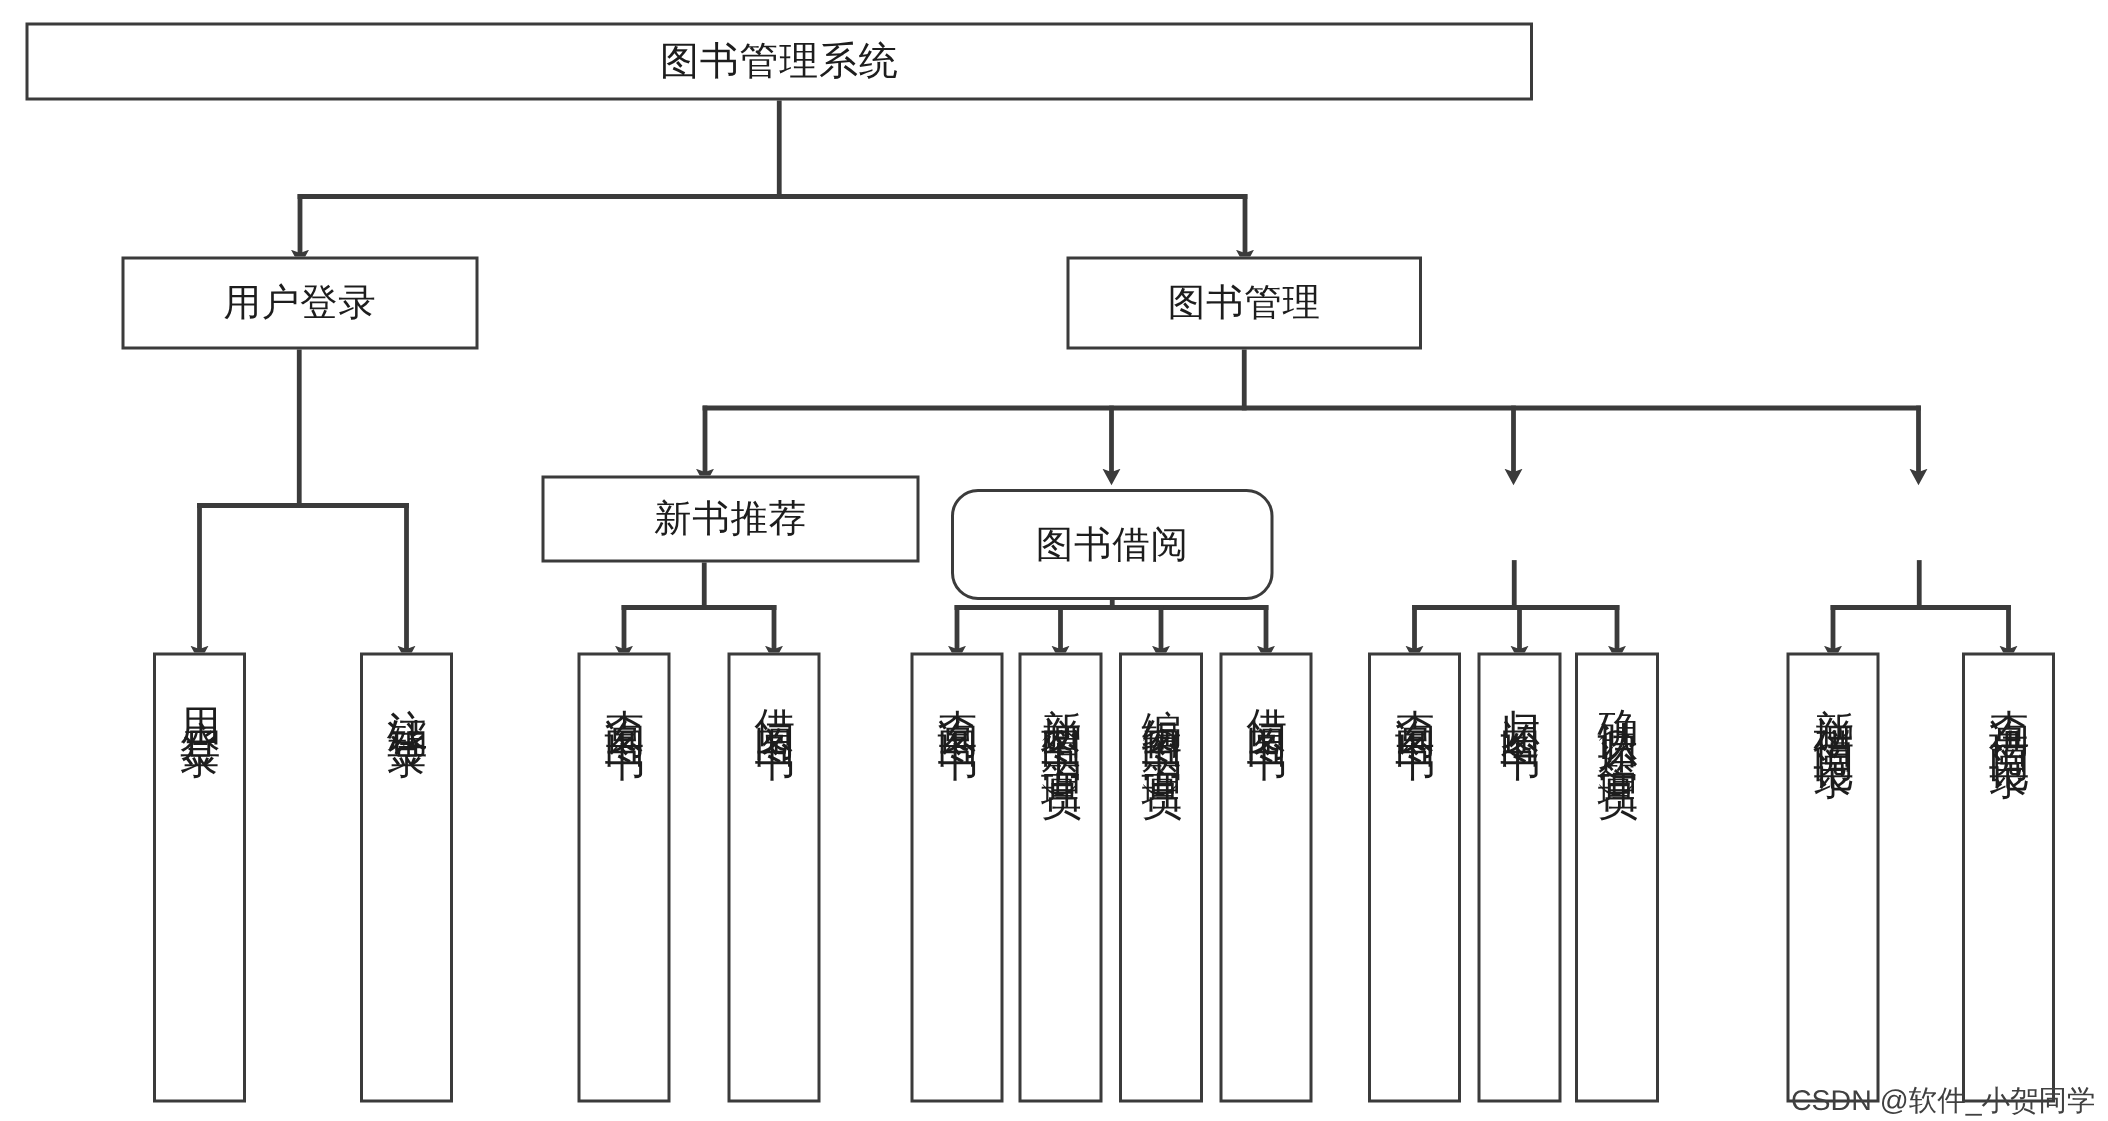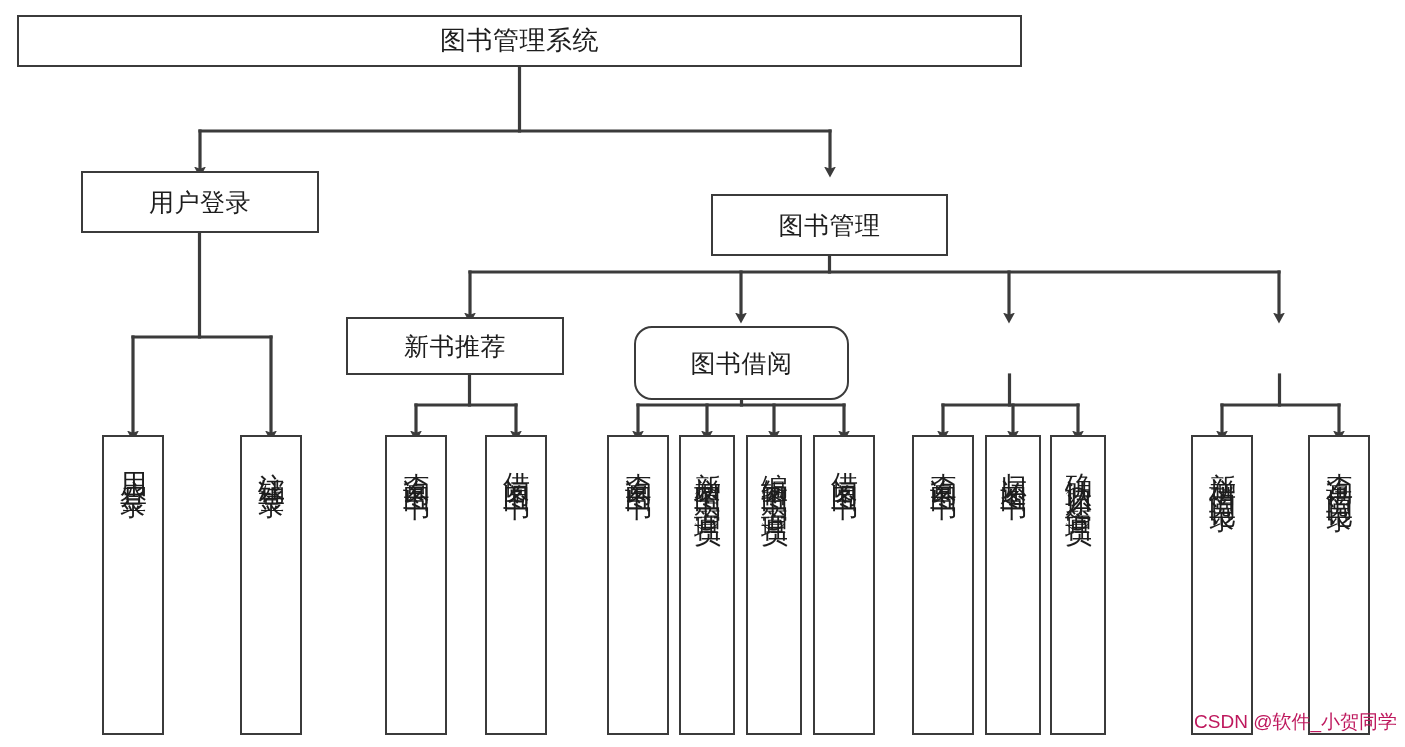--- a/index.html
+++ b/index.html
@@ -56,23 +56,23 @@
     font-size: 27px;
     letter-spacing: 7px;
     line-height: 1;
   }
   .node.root .node-label {
     font-size: 26px;
   }
   #watermark {
     position: absolute;
     right: 8px;
-    bottom: 12px;
+    bottom: 0;
     font-size: 19px;
-    color: #be185d;
+    color: #404040;
     z-index: 5;
     white-space: nowrap;
     font-family: "Liberation Sans", "DejaVu Sans", sans-serif;
   }
 </style>
 </head>
 <body>
 
 <div id="diagram-root">
 
@@ -139,25 +139,25 @@
     </g>
   </svg>
 
   <div class="node horizontal root" style="left:17px; top:15px; width:1005px; height:52px;">
     <span class="node-label">图书管理系统</span>
   </div>
 
   <div class="node horizontal" style="left:81px; top:171px; width:238px; height:62px;">
     <span class="node-label">用户登录</span>
   </div>
-  <div class="node horizontal" style="left:711px; top:171px; width:237px; height:62px;margin-top:23px;">
+  <div class="node horizontal" style="left:711px; top:171px; width:237px; height:62px;">
     <span class="node-label">图书管理</span>
   </div>
 
-  <div class="node horizontal" style="left:346px; top:317px; width:218px; height:58px;">
+  <div class="node horizontal" style="left:361px; top:317px; width:252px; height:58px;">
     <span class="node-label">新书推荐</span>
   </div>
   <div class="node horizontal" style="left:634px; top:326px; width:215px; height:74px;border-radius:18px;">
     <span class="node-label">图书借阅</span>
   </div>
 
   <div class="node vertical" style="left:102px; top:435px; width:62px; height:300px;">
     <span class="node-label">用户登录</span>
   </div>
   <div class="node vertical" style="left:240px; top:435px; width:62px; height:300px;">

